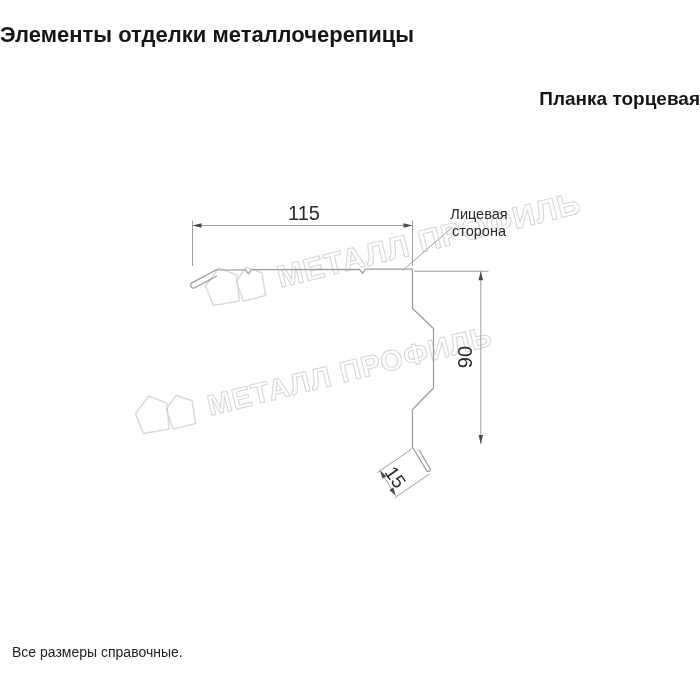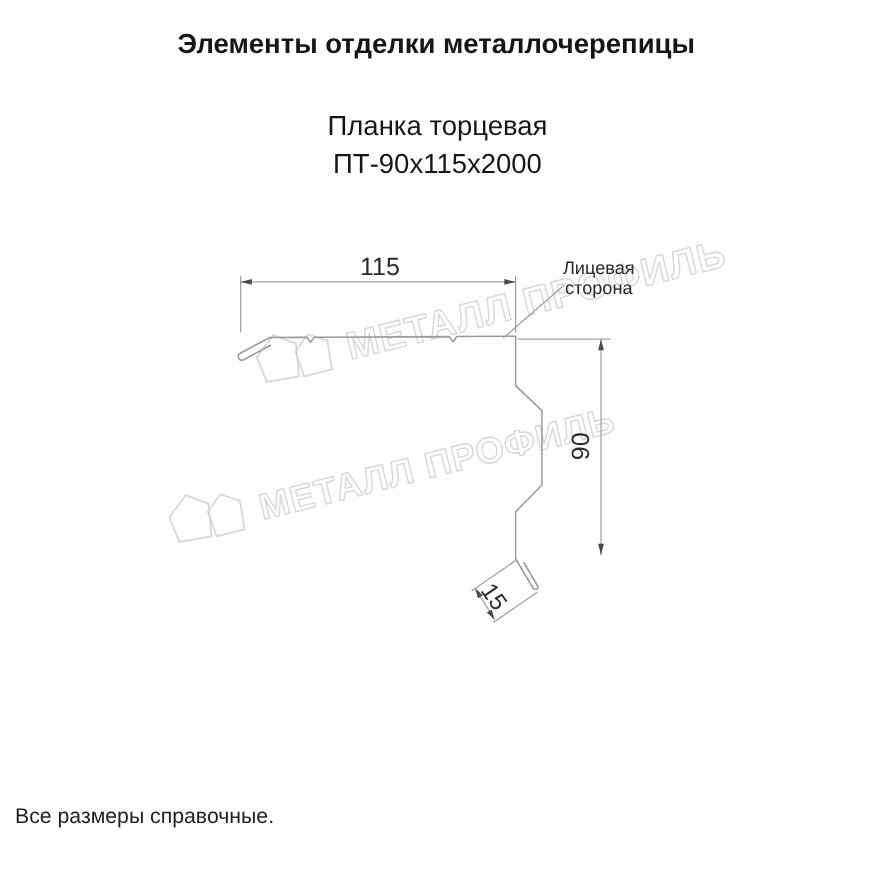--- a/index.html
+++ b/index.html
@@ -1,54 +1,53 @@
 <!DOCTYPE html>
 <html><head>
 <meta charset="utf-8">
 <style>
   html,body{margin:0;padding:0;background:#ffffff;}
   .page{
     position:relative;width:700px;height:700px;background:#ffffff;overflow:hidden;
     font-family:"Liberation Sans",sans-serif;
   }
   .title{
-    position:absolute;top:22px;left:0;width:556px;text-align:right;
+    position:absolute;top:22px;left:0;width:556px;text-align:left;
     font-size:22px;font-weight:bold;color:#161616;
   }
   .subtitle{
-    position:absolute;left:0;width:700px;text-align:center;
-    font-size:22px;font-weight:normal;color:#161616;
+    position:absolute;left:0;width:700px;text-align:right;
+    font-size:19px;font-weight:bold;color:#161616;
   }
   .subtitle.name{top:88px;}
   .subtitle.code{top:118px;}
   .diagram-svg{position:absolute;left:0;top:0;width:700px;height:700px;}
   .outline{stroke:#9a9a9a;stroke-width:1.2;fill:none;stroke-linejoin:round;stroke-linecap:round;}
   .dimline{stroke:#a0a0a0;stroke-width:1;fill:none;}
   .arrow{fill:#4a4a4a;stroke:none;}
   .dimtext{fill:#2a2a2a;font-size:20px;font-family:"Liberation Sans",sans-serif;}
   .labeltext{fill:#2a2a2a;font-size:14.5px;font-family:"Liberation Sans",sans-serif;}
   .wm-text{
     font-family:"Liberation Sans",sans-serif;font-weight:bold;font-size:31px;
     letter-spacing:1px;fill:none;stroke:#d7d7d3;stroke-width:1.1;
   }
   .wm-text.small{font-size:29px;}
   .wm-logo{stroke:#d7d7d3;stroke-width:1.4;fill:none;stroke-linejoin:round;}
   .footer{
     position:absolute;left:12px;top:644px;width:600px;
-    font-size:17px;line-height:17.5px;color:#222222;
+    font-size:14px;line-height:17.5px;color:#222222;
   }
 </style>
 </head>
 <body>
 
 <div class="page">
 
   <div class="title">Элементы отделки металлочерепицы</div>
   <div class="subtitle name">Планка торцевая</div>
-  <div class="subtitle code">ПТ-90х115х2000</div>
 
   <svg class="diagram-svg" viewBox="0 0 700 700">
 
     <g transform="translate(212,312) rotate(-14)">
       <path class="wm-logo" d="M3,-6 L0,-27 L17,-41 L33,-30 L29,-4 Z"></path>
       <path class="wm-logo" d="M33,-3 L31,-24 L44,-35 L58,-26 L56,-3 Z"></path>
       <text class="wm-text" x="72" y="-7">МЕТАЛЛ ПРОФИЛЬ</text>
     </g>
 
     <g transform="translate(142,440) rotate(-14)">

